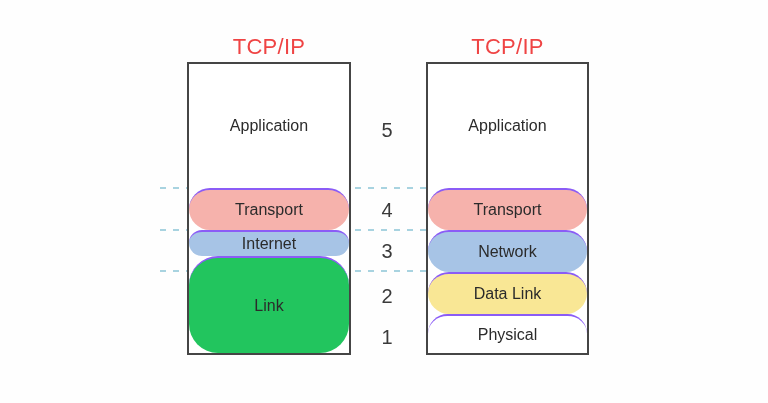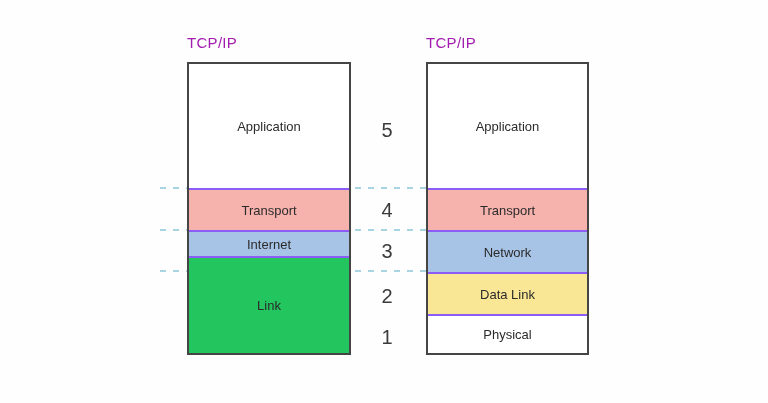--- a/index.html
+++ b/index.html
@@ -27,23 +27,24 @@
       transparent 6px, transparent 13px);
   }
   .dash-line.l1 { top: 187px; }
   .dash-line.l2 { top: 229px; }
   .dash-line.l3 { top: 270px; }
 
   .stack-title {
     position: absolute;
     top: 34px;
     height: 22px;
-    font-size: 15px;
+    font-size: 22px;
     letter-spacing: 0.3px;
-    color: #a21caf;
+    text-align: center;
+    color: #ef4444;
     z-index: 3;
   }
   .stack-title.left  { left: 187px; width: 164px; }
   .stack-title.right { left: 426px; width: 163px; }
 
   .stack {
     position: absolute;
     top: 62px;
     height: 293px;
     border: 2px solid #454545;
@@ -52,23 +53,24 @@
     flex-direction: column;
     z-index: 2;
   }
   .stack.left  { left: 187px; width: 164px; }
   .stack.right { left: 426px; width: 163px; }
 
   .layer {
     display: flex;
     align-items: center;
     justify-content: center;
-    font-size: 13px;
+    font-size: 16px;
     color: #2b2b2b;
     flex: 0 0 auto;
+    border-radius: 29px;
   }
   .layer + .layer { border-top: 2px solid #8b5cf6; }
 
   
   .stack.left .layer.h-app  { height: 124px; }
   .stack.left .layer.h-mid  { height: 42px; }
   .stack.left .layer.h-mid2 { height: 26px; }
   .stack.left .layer.h-link { flex: 1 1 auto; }
 
   

